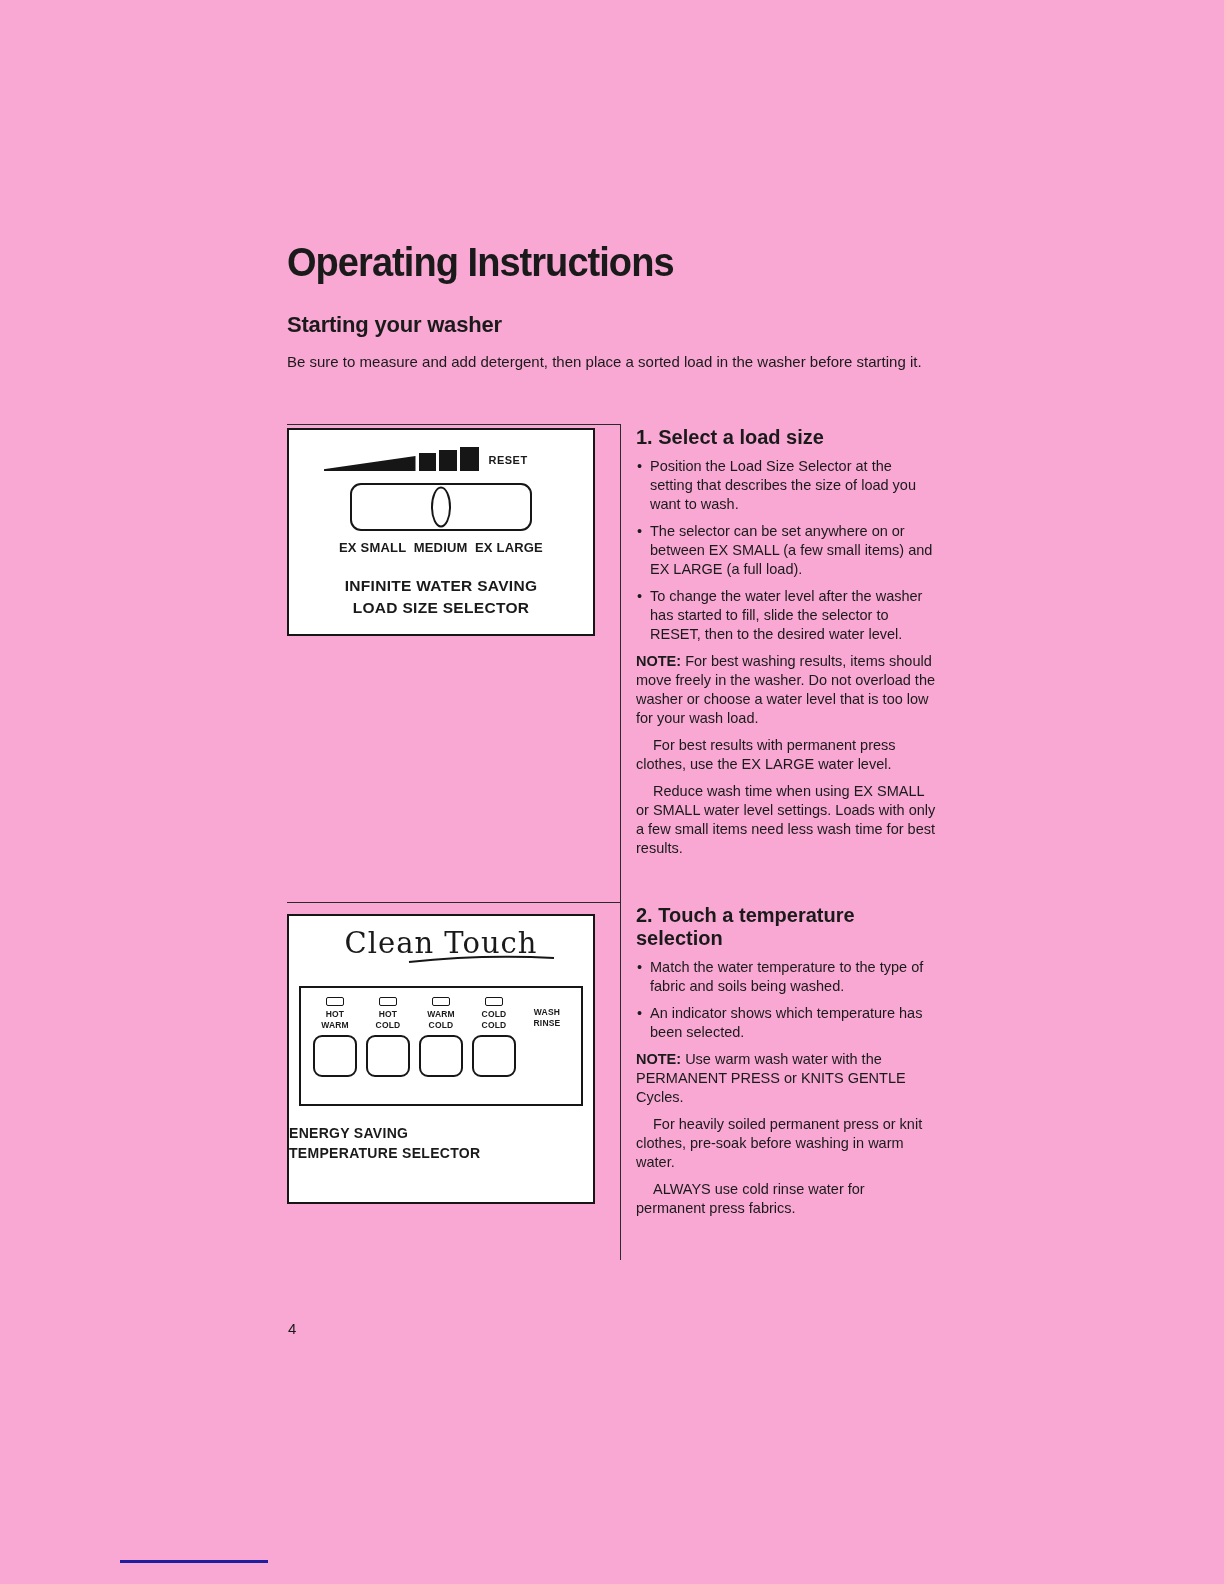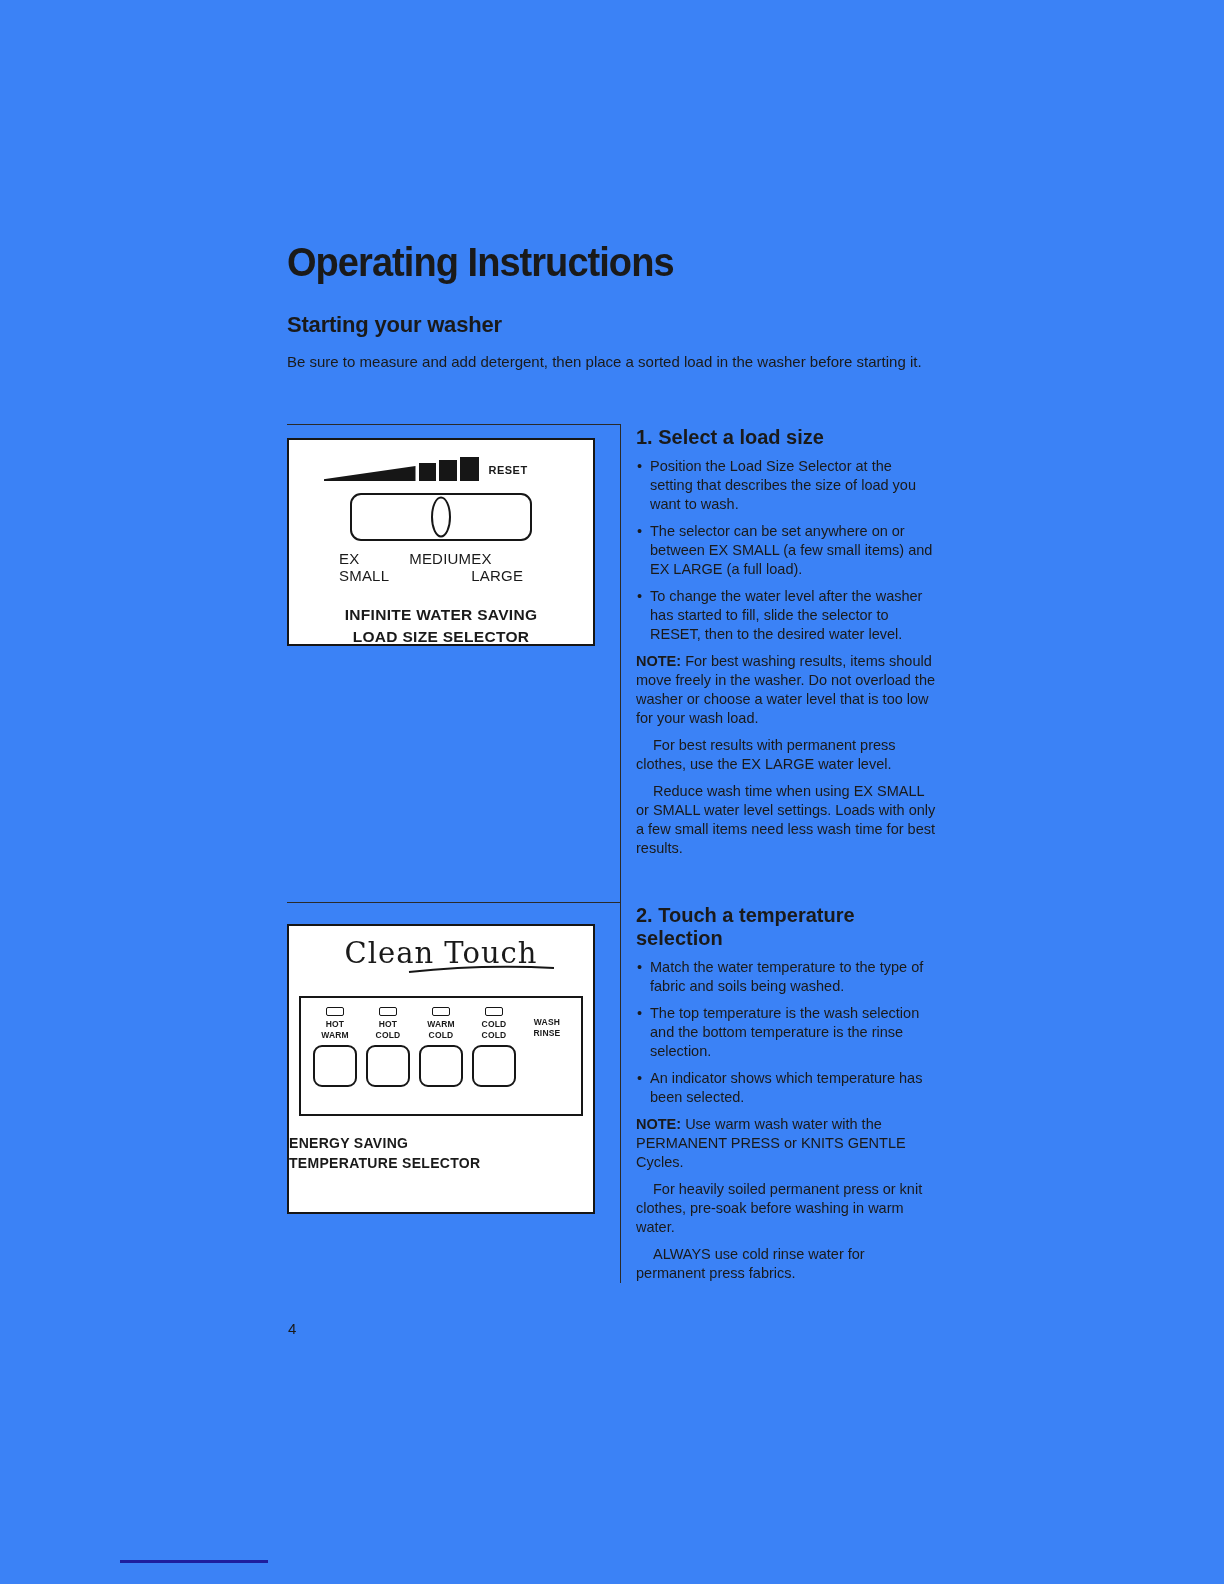--- a/index.html
+++ b/index.html
@@ -1,17 +1,17 @@
 <!DOCTYPE html>
 <html><head>
 <meta charset="utf-8">
 <style>
   html,body{margin:0;padding:0;background:#e8e8e8;}
   .page{
-    position:relative;width:1224px;height:1584px;background:#3b82f6;
+    position:relative;width:1224px;height:1584px;background:#f9a8d4;
     font-family:"Liberation Sans",sans-serif;color:#1a1a1a;margin:0 auto;
     overflow:hidden;
   }
   .title{
     position:absolute;left:287px;top:240px;margin:0;
     font-size:40px;font-weight:bold;letter-spacing:-1px;
     transform:scaleX(0.95);transform-origin:left center;white-space:nowrap;
   }
   .subtitle{
     position:absolute;left:287px;top:312px;margin:0;
@@ -20,21 +20,21 @@
   .intro{
     position:absolute;left:287px;top:352px;margin:0;width:660px;
     font-size:15px;line-height:20px;
   }
   .content{
     position:absolute;left:287px;top:424px;
     display:grid;grid-template-columns:334px 316px;
   }
   .left-cell{
     border-top:1.5px solid #2a2a2a;border-right:1.5px solid #2a2a2a;
-    padding-top:13px;box-sizing:border-box;
+    padding-top:3px;box-sizing:border-box;
   }
   .left-cell.row1{min-height:478px;}
   .left-cell.row2{min-height:358px;}
   .right-cell{padding-left:15px;box-sizing:border-box;}
   .right-cell h3{margin:2px 0 8px;font-size:20px;font-weight:bold;}
   .right-cell ul{list-style:none;margin:0;padding:0;font-size:14.5px;line-height:19px;}
   .right-cell li{position:relative;padding-left:14px;margin:0 0 8px;}
   .right-cell li::before{content:"\2022";position:absolute;left:1px;top:0;}
   .right-cell p{margin:8px 0 0;font-size:14.5px;line-height:19px;}
   .right-cell p.indent{text-indent:17px;}
@@ -49,21 +49,21 @@
   .blk{background:#161616;margin-left:3px;}
   .blk.b1{width:17px;height:18px;}
   .blk.b2{width:18px;height:21px;}
   .blk.b3{width:19px;height:24px;}
   .reset{font-size:11px;font-weight:bold;margin-left:10px;margin-bottom:5px;letter-spacing:0.5px;}
   .slider{position:relative;width:178px;height:44px;margin:12px auto 0;
     border:2.5px solid #161616;border-radius:11px;}
   .knob{position:absolute;left:50%;top:50%;transform:translate(-50%,-50%);
     width:16px;height:37px;border:2.5px solid #161616;border-radius:50%;}
   .scale{display:flex;justify-content:space-between;width:204px;margin:9px auto 0;
-    font-size:15px;font-weight:normal;letter-spacing:0.2px;}
+    font-size:13px;font-weight:bold;letter-spacing:0.2px;}
   .figcap{margin-top:20px;text-align:center;font-weight:bold;
     font-size:15.5px;line-height:22px;letter-spacing:0.3px;}
 
   
   .fig2{height:290px;padding-top:10px;margin-top:8px;}
   .script-wrap{text-align:center;position:relative;height:52px;}
   .script{font-family:"DejaVu Serif",serif;font-size:29px;
     letter-spacing:1px;}
   .swash{display:block;margin:-7px auto 0 118px;}
   .panel{width:284px;height:120px;margin:8px auto 0;border:2px solid #161616;
@@ -183,21 +183,20 @@
           <div>ENERGY SAVING</div>
           <div>TEMPERATURE SELECTOR</div>
         </div>
       </div>
     </div>
 
     <div class="right-cell row2">
       <h3>2. Touch a temperature selection</h3>
       <ul>
         <li>Match the water temperature to the type of fabric and soils being washed.</li>
-        <li>The top temperature is the wash selection and the bottom temperature is the rinse selection.</li>
         <li>An indicator shows which temperature has been selected.</li>
       </ul>
       <p class="note"><b>NOTE:</b> <span>Use warm wash water with the PERMANENT PRESS or KNITS GENTLE Cycles.</span></p>
       <p class="indent">For heavily soiled permanent press or knit clothes, pre-soak before washing in warm water.</p>
       <p class="indent">ALWAYS use cold rinse water for permanent press fabrics.</p>
     </div>
 
   </div>
 
   <div class="pagenum">4</div>

